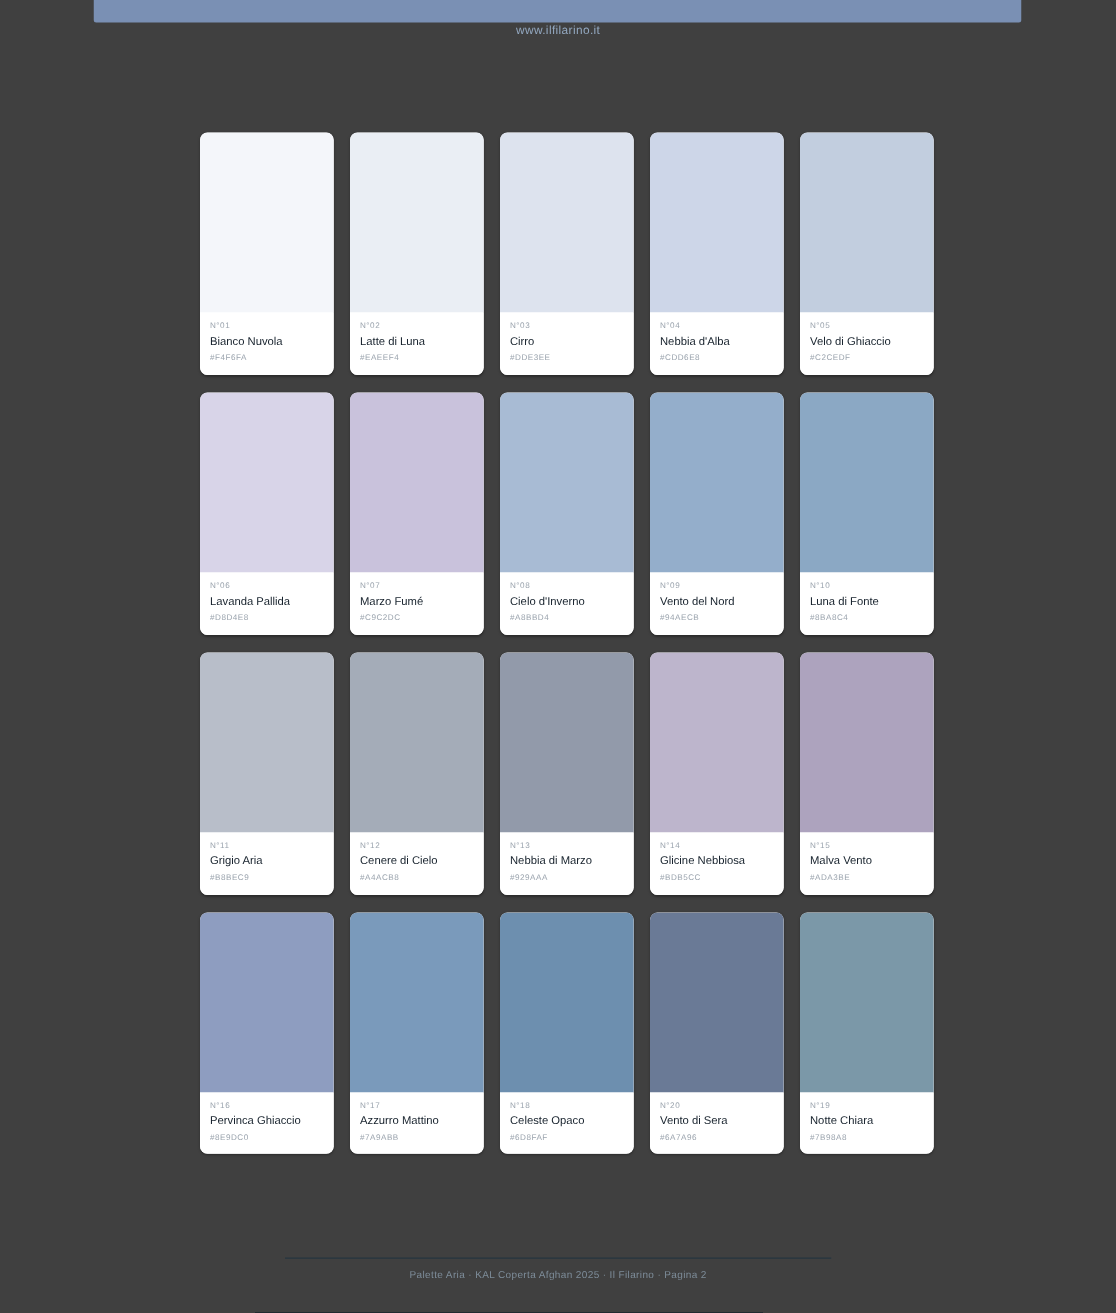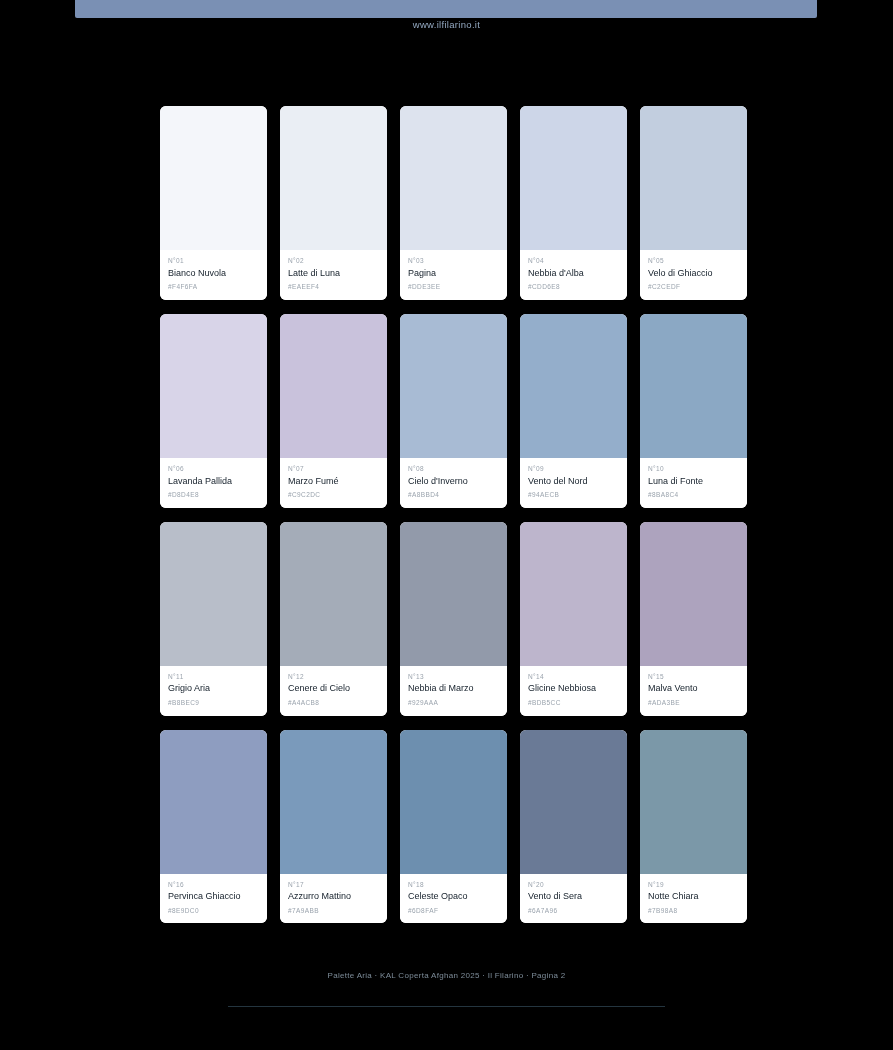--- a/index.html
+++ b/index.html
@@ -9,21 +9,21 @@
     height: 1050px;
     background: #0d1b24;
     font-family: "Liberation Sans", sans-serif;
     overflow: hidden;
   }
 
   .page {
     position: relative;
     width: 893px;
     height: 1050px;
-    background: #000000;
+    background: #404040;
   }
 
   
   .header-band {
     position: absolute;
     left: 75px;
     top: -30px;
     width: 742px;
     height: 48px;
     background: #7a90b4;
@@ -103,21 +103,21 @@
     top: 1006px;
     width: 437px;
     height: 1px;
     background: #24353f;
   }
 
   .footer-text {
     position: absolute;
     left: 0;
     right: 0;
-    top: 971px;
+    top: 1015px;
     text-align: center;
     font-size: 8px;
     letter-spacing: 0.3px;
     color: #7d8c99;
   }
 </style>
 </head>
 <body>
 
 <div class="page">
@@ -140,21 +140,21 @@
         <div class="card-body">
           <div class="card-num">N°02</div>
           <div class="card-name">Latte di Luna</div>
           <div class="card-hex">#EAEEF4</div>
         </div>
       </div>
       <div class="card">
         <div class="swatch" style="background: rgb(221, 227, 238);"></div>
         <div class="card-body">
           <div class="card-num">N°03</div>
-          <div class="card-name">Pagina</div>
+          <div class="card-name">Cirro</div>
           <div class="card-hex">#DDE3EE</div>
         </div>
       </div>
       <div class="card">
         <div class="swatch" style="background: rgb(205, 214, 232);"></div>
         <div class="card-body">
           <div class="card-num">N°04</div>
           <div class="card-name">Nebbia d'Alba</div>
           <div class="card-hex">#CDD6E8</div>
         </div>

